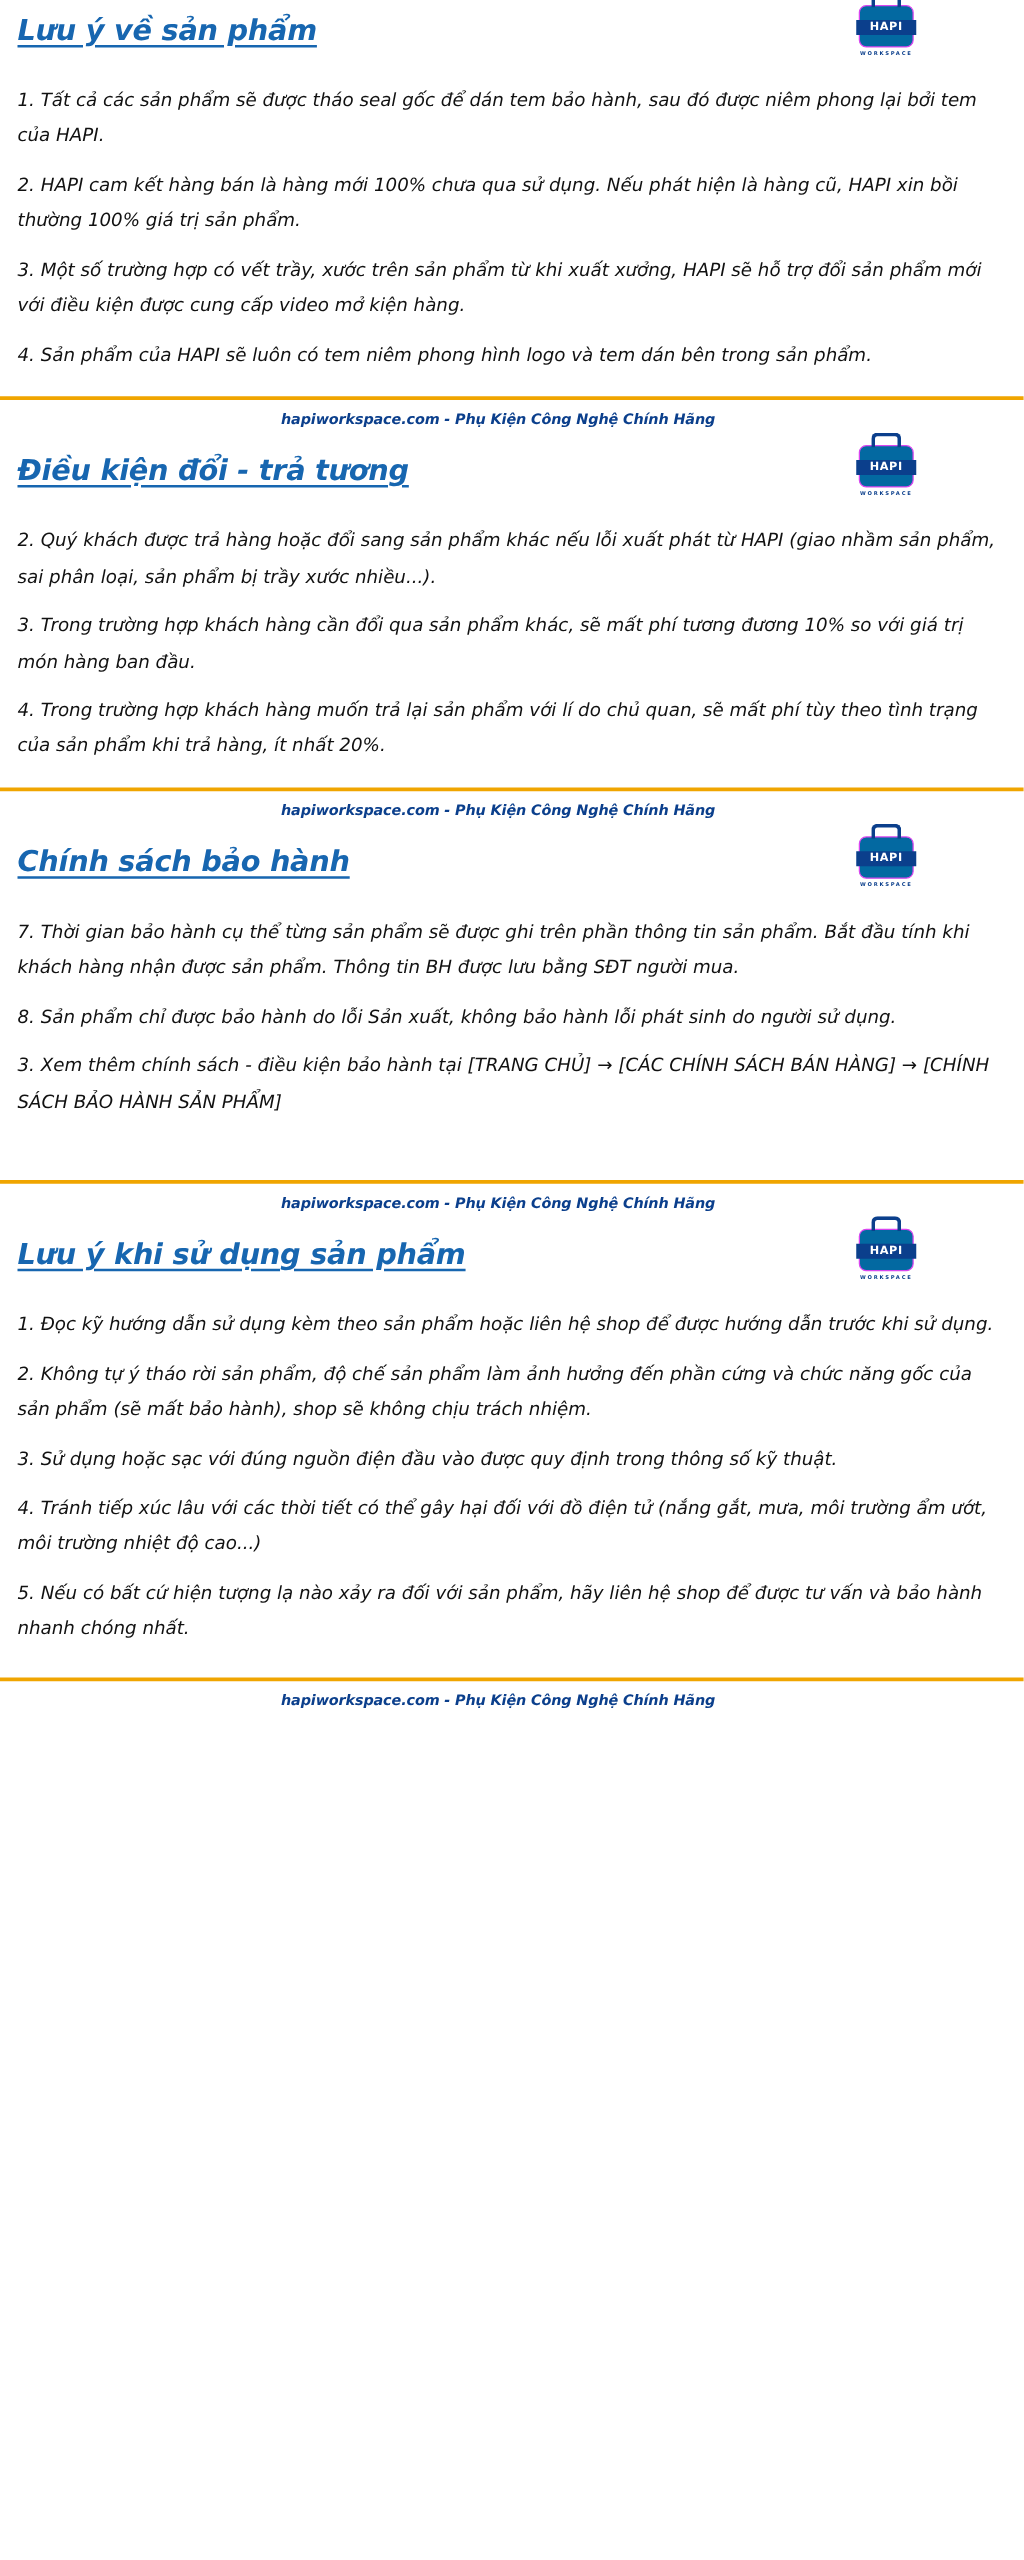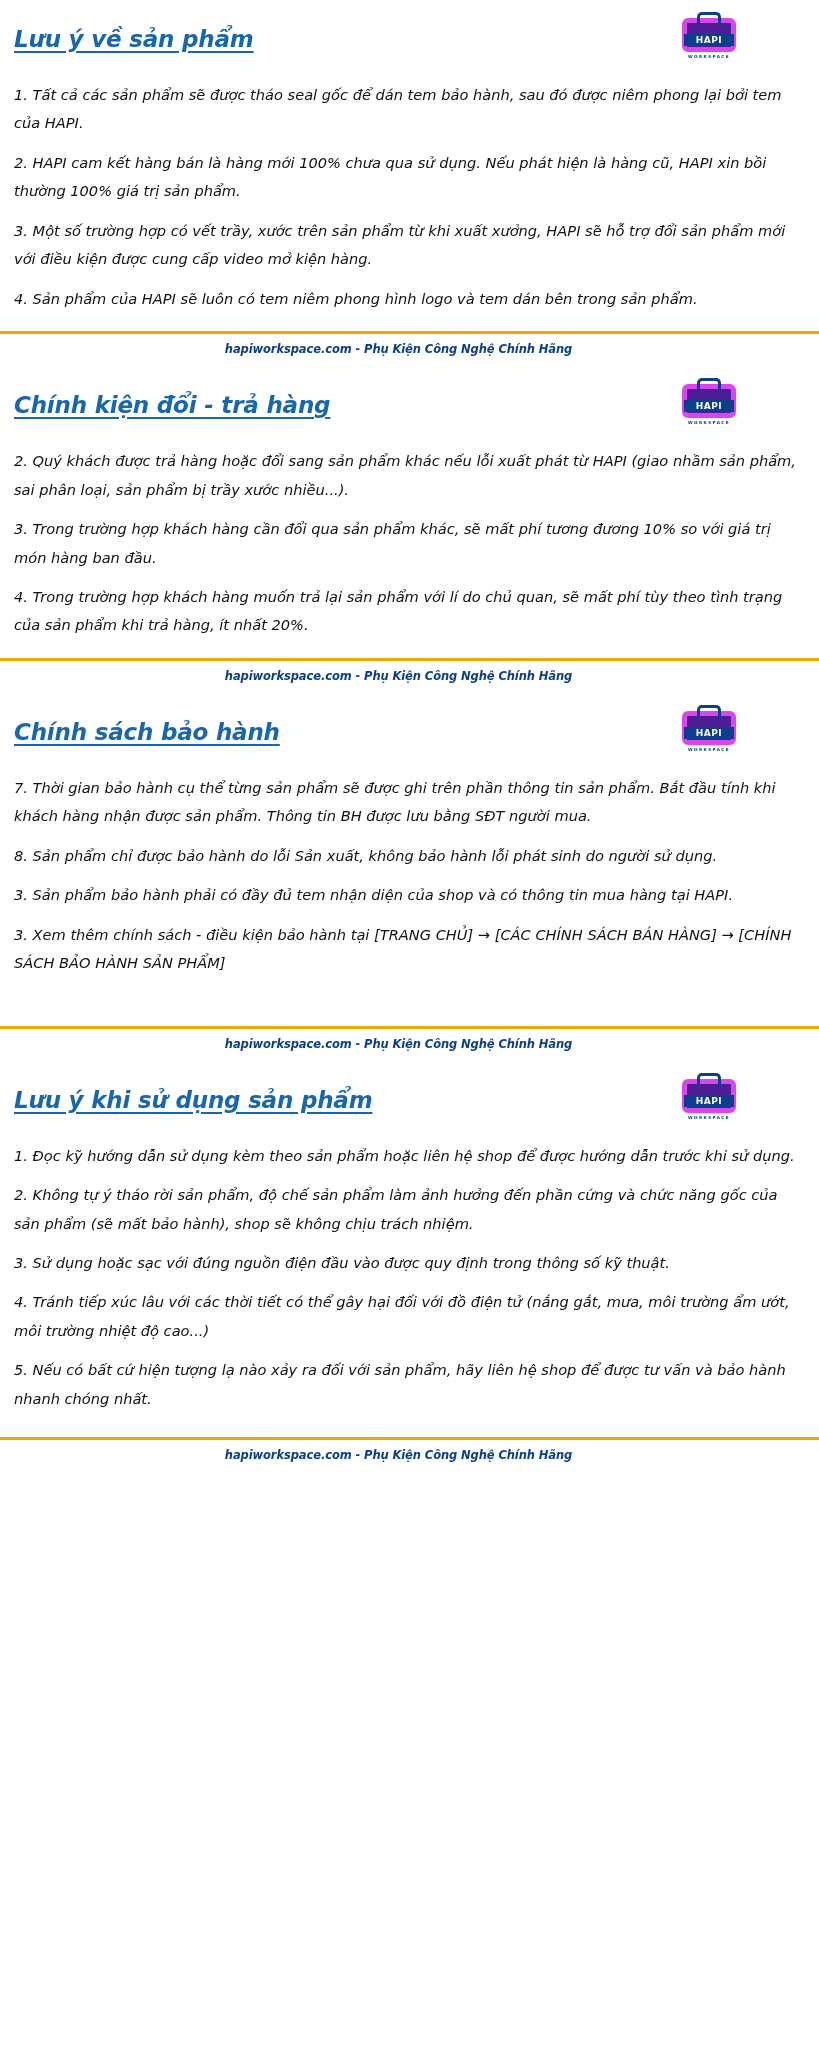--- a/index.html
+++ b/index.html
@@ -19,21 +19,20 @@
     padding: 0 0 0 0;
   }
   .section {
     position: relative;
     padding: 0 22px 0 14px;
   }
   .sec-head {
     position: relative;
     min-height: 56px;
     padding-top: 12px;
-    margin-top: 14px;
   }
   .sec-title {
     display: inline-block;
     font-size: 23px;
     font-weight: bold;
     font-style: italic;
     color: #1766b0;
     text-decoration: underline;
     text-underline-offset: 4px;
     letter-spacing: -0.2px;
@@ -42,27 +41,27 @@
     line-height: 1.2;
   }
   .logo {
     position: absolute;
     right: 60px;
     top: 4px;
     width: 56px;
     text-align: center;
   }
   .logo-bag {
-    width: 54px;
+    width: 44px;
     height: 34px;
     margin: 0 auto;
     position: relative;
-    border: 5px solid #d946ef;
+    border: 1px solid #d946ef;
     border-radius: 6px;
-    background: #4c1d95;
+    background: #0369a1;
   }
   .logo-bag:before {
     content: "";
     position: absolute;
     left: 50%;
     top: -11px;
     transform: translateX(-50%);
     width: 18px;
     height: 9px;
     border: 3px solid #0b3f8c;
@@ -141,21 +140,21 @@
     <p class="para">1. Tất cả các sản phẩm sẽ được tháo seal gốc để dán tem bảo hành, sau đó được niêm phong lại bởi tem của HAPI.</p>
     <p class="para">2. HAPI cam kết hàng bán là hàng mới 100% chưa qua sử dụng. Nếu phát hiện là hàng cũ, HAPI xin bồi thường 100% giá trị sản phẩm.</p>
     <p class="para">3. Một số trường hợp có vết trầy, xước trên sản phẩm từ khi xuất xưởng, HAPI sẽ hỗ trợ đổi sản phẩm mới với điều kiện được cung cấp video mở kiện hàng.</p>
     <p class="para">4. Sản phẩm của HAPI sẽ luôn có tem niêm phong hình logo và tem dán bên trong sản phẩm.</p>
   </div>
   <div class="footer-rule"></div>
   <div class="footer-line">hapiworkspace.com - Phụ Kiện Công Nghệ Chính Hãng</div>
 
   <div class="section sec-block">
     <div class="sec-head">
-      <span class="sec-title">Chính kiện đổi - trả hàng</span>
+      <span class="sec-title">Điều kiện đổi - trả tương</span>
       <div class="logo">
         <div class="logo-bag">
           <div class="band"></div>
           <div class="logo-word">HAPI</div>
         </div>
         <div class="logo-sub">WORKSPACE</div>
       </div>
     </div>
     <p class="para">2. Quý khách được trả hàng hoặc đổi sang sản phẩm khác nếu lỗi xuất phát từ HAPI (giao nhầm sản phẩm, sai phân loại, sản phẩm bị trầy xước nhiều...).</p>
     <p class="para">3. Trong trường hợp khách hàng cần đổi qua sản phẩm khác, sẽ mất phí tương đương 10% so với giá trị món hàng ban đầu.</p>
@@ -170,21 +169,20 @@
       <div class="logo">
         <div class="logo-bag">
           <div class="band"></div>
           <div class="logo-word">HAPI</div>
         </div>
         <div class="logo-sub">WORKSPACE</div>
       </div>
     </div>
     <p class="para tight">7. Thời gian bảo hành cụ thể từng sản phẩm sẽ được ghi trên phần thông tin sản phẩm. Bắt đầu tính khi khách hàng nhận được sản phẩm. Thông tin BH được lưu bằng SĐT người mua.</p>
     <p class="para tight">8. Sản phẩm chỉ được bảo hành do lỗi Sản xuất, không bảo hành lỗi phát sinh do người sử dụng.</p>
-    <p class="para tight">3. Sản phẩm bảo hành phải có đầy đủ tem nhận diện của shop và có thông tin mua hàng tại HAPI.</p>
     <p class="para tight">3. Xem thêm chính sách - điều kiện bảo hành tại [TRANG CHỦ] → [CÁC CHÍNH SÁCH BÁN HÀNG] → [CHÍNH SÁCH BẢO HÀNH SẢN PHẨM]</p>
     <div class="spacer-lg"></div>
   </div>
   <div class="footer-rule"></div>
   <div class="footer-line">hapiworkspace.com - Phụ Kiện Công Nghệ Chính Hãng</div>
 
   <div class="section sec-block">
     <div class="sec-head">
       <span class="sec-title">Lưu ý khi sử dụng sản phẩm</span>
       <div class="logo">

